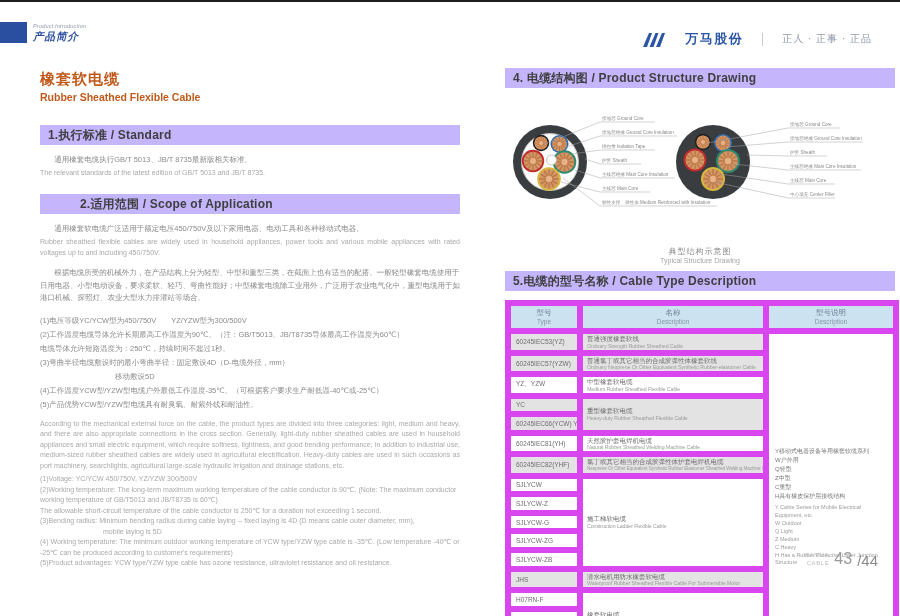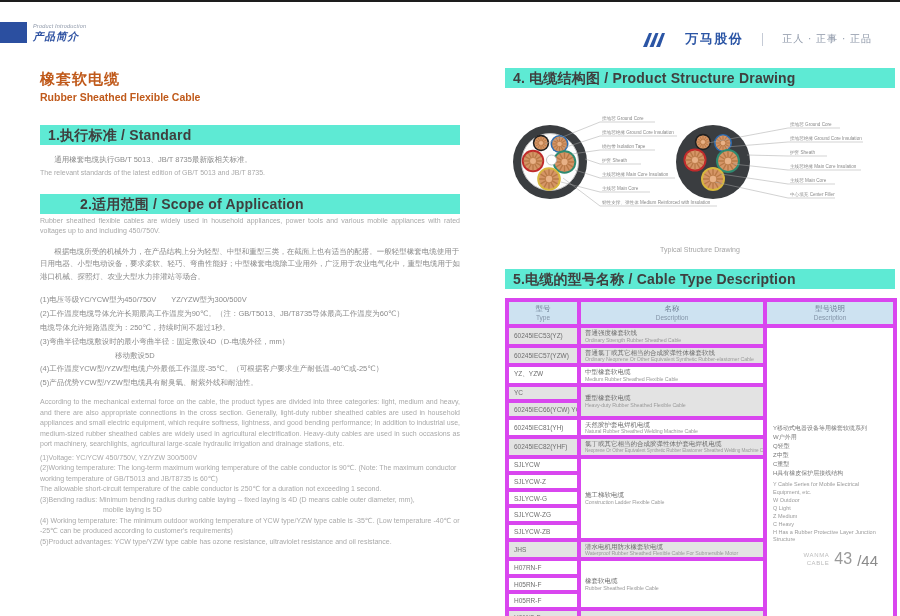--- a/index.html
+++ b/index.html
@@ -18,41 +18,41 @@
   .brand-div{width:1px;height:13px;background:#c5cbd6;}
   .brand-slogan{font-size:10px;color:#8d97a8;letter-spacing:1px;}
 
   
   .col-l{position:absolute;left:40px;top:70px;width:420px;}
   .col-r{position:absolute;left:505px;top:68px;width:390px;}
 
   .title-cn{font-size:15px;font-weight:bold;color:#c05a1b;letter-spacing:1px;}
   .title-en{font-size:10.5px;font-weight:bold;color:#c05a1b;margin-top:2px;}
 
-  .secbar{background:#5eead4;height:20px;line-height:20px;padding-left:8px;
-          font-size:14px;font-weight:bold;color:#3f3f3f;letter-spacing:.2px;}
+  .secbar{background:#c4b5fd;height:20px;line-height:20px;padding-left:8px;
+          font-size:12px;font-weight:bold;color:#3f3f3f;letter-spacing:.2px;}
   .mt22{margin-top:22px;} .mt14{margin-top:15px;padding-left:40px;}
 
   .p-cn{font-size:7.5px;color:#8b8b8b;line-height:1.65;margin-top:9px;}
   .p-en{font-size:7px;color:#a9a9a9;line-height:1.5;text-align:justify;margin-top:2px;}
   .indent{text-indent:1.9em;}
   .cn-items{font-size:7.5px;color:#8b8b8b;line-height:1.85;white-space:pre-line;margin-top:10px;}
   .en-items{font-size:7px;color:#a9a9a9;line-height:1.5;white-space:pre-line;margin-top:3px;}
 
   
   .diagrams{display:block;margin-top:10px;}
   .diag-caption{text-align:center;margin-top:2px;}
   .cap-cn{font-size:8px;color:#8a8a8a;letter-spacing:1px;}
   .cap-en{font-size:7px;color:#a5a5a5;}
   .lbl{font-size:4.6px;fill:#8a8a8a;}
   .lead{stroke:#a5a5a5;stroke-width:.5;fill:none;}
 
   
   table.cab{border-collapse:collapse;width:388px;margin-top:9px;table-layout:fixed;}
-  .cab th,.cab td{border:4px solid #d946ef;}
+  .cab th,.cab td{border:6px solid #d946ef;}
   .cab th{background:#cde2f1;padding:2px 0 3px;font-weight:normal;}
   .th-cn{font-size:7.5px;color:#6f8096;}
   .th-en{font-size:6.5px;color:#8494a8;}
   .cab td{height:12.6px;overflow:hidden;}
   .td-type{font-size:6.5px;color:#6e6e6e;padding:0 2px 0 5px;white-space:nowrap;}
   .td-name{padding:1px 4px;vertical-align:middle;}
   .nm-cn{font-size:6.5px;color:#6e6e6e;line-height:7.5px;white-space:nowrap;}
   .nm-en{font-size:5.3px;color:#9b9b9b;line-height:6px;white-space:nowrap;letter-spacing:-.1px;}
   .nm-en.sm{font-size:4.7px;}
   .gray{background:#e3e3e3;}
@@ -93,20 +93,21 @@
 
 <div class="col-l">
   <div class="title-cn">橡套软电缆</div>
   <div class="title-en">Rubber Sheathed Flexible Cable</div>
 
   <div class="secbar mt22">1.执行标准 / Standard</div>
   <div class="p-cn indent">通用橡套电缆执行GB/T 5013、JB/T 8735最新版相关标准。</div>
   <div class="p-en">The relevant standards of the latest edition of GB/T 5013 and JB/T 8735.</div>
 
   <div class="secbar mt14">2.适用范围 / Scope of Application</div>
+  <div class="p-cn indent">通用橡套软电缆广泛适用于额定电压450/750V及以下家用电器、电动工具和各种移动式电器。</div>
   <div class="p-en">Rubber sheathed flexible cables are widely used in household appliances, power tools and various mobile appliances with rated voltages up to and including 450/750V.</div>
 
   <div class="p-cn indent">根据电缆所受的机械外力，在产品结构上分为轻型、中型和重型三类，在截面上也有适当的配搭。一般轻型橡套电缆使用于日用电器、小型电动设备，要求柔软、轻巧、弯曲性能好；中型橡套电缆除工业用外，广泛用于农业电气化中，重型电缆用于如港口机械、探照灯、农业大型水力排灌站等场合。</div>
   <div class="cn-items">(1)电压等级YC/YCW型为450/750V　　YZ/YZW型为300/500V
 (2)工作温度电缆导体允许长期最高工作温度为90℃。（注：GB/T5013、JB/T8735导体最高工作温度为60℃）
 电缆导体允许短路温度为：250℃，持续时间不超过1秒。
 (3)弯曲半径电缆敷设时的最小弯曲半径：固定敷设4D（D-电缆外径，mm）
 　　　　　　　　　　移动敷设5D
 (4)工作温度YCW型/YZW型电缆户外最低工作温度-35℃。（可根据客户要求生产耐低温-40℃或-25℃）
 (5)产品优势YCW型/YZW型电缆具有耐臭氧、耐紫外线和耐油性。</div>
@@ -205,24 +206,25 @@
     <polyline class="lead" points="210,84 283,100 330,100"></polyline>
     <text class="lbl" x="285" y="28">接地芯 Ground Core</text>
     <text class="lbl" x="285" y="42">接地芯绝缘 Ground Core Insulation</text>
     <text class="lbl" x="285" y="56">护套 Sheath</text>
     <text class="lbl" x="285" y="70">主线芯绝缘 Main Core Insulation</text>
     <text class="lbl" x="285" y="84">主线芯 Main Core</text>
     <text class="lbl" x="285" y="98">中心填充 Center Filler</text>
   </svg>
 
   <div class="diag-caption">
+    <div class="cap-cn">典型结构示意图</div>
     <div class="cap-en">Typical Structure Drawing</div>
   </div>
 
-  <div class="secbar" style="margin-top:16px">5.电缆的型号名称 / Cable Type Description</div>
+  <div class="secbar" style="margin-top:7px">5.电缆的型号名称 / Cable Type Description</div>
 
   <table class="cab">
     <colgroup>
         <col style="width:72px">
         <col style="width:186px">
         <col style="width:130px">
       </colgroup>
     <tbody>
         <tr>
       <th>

